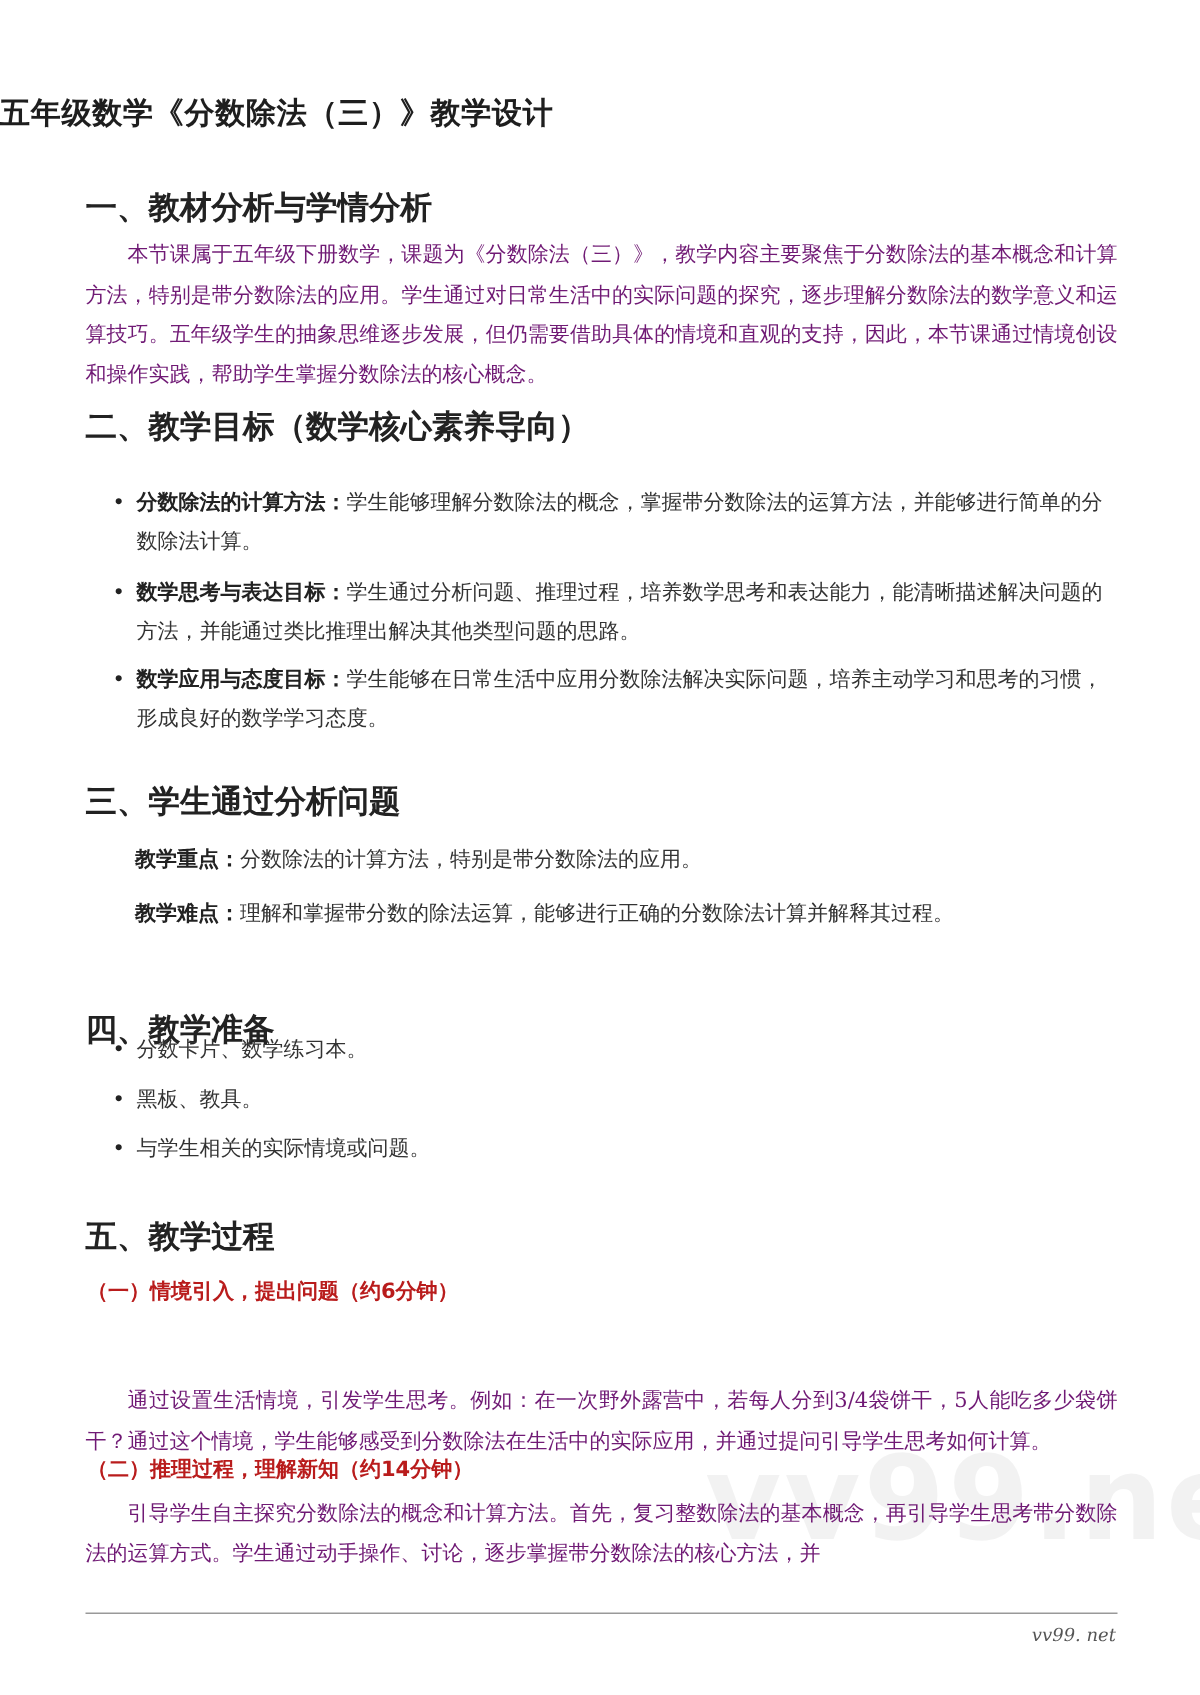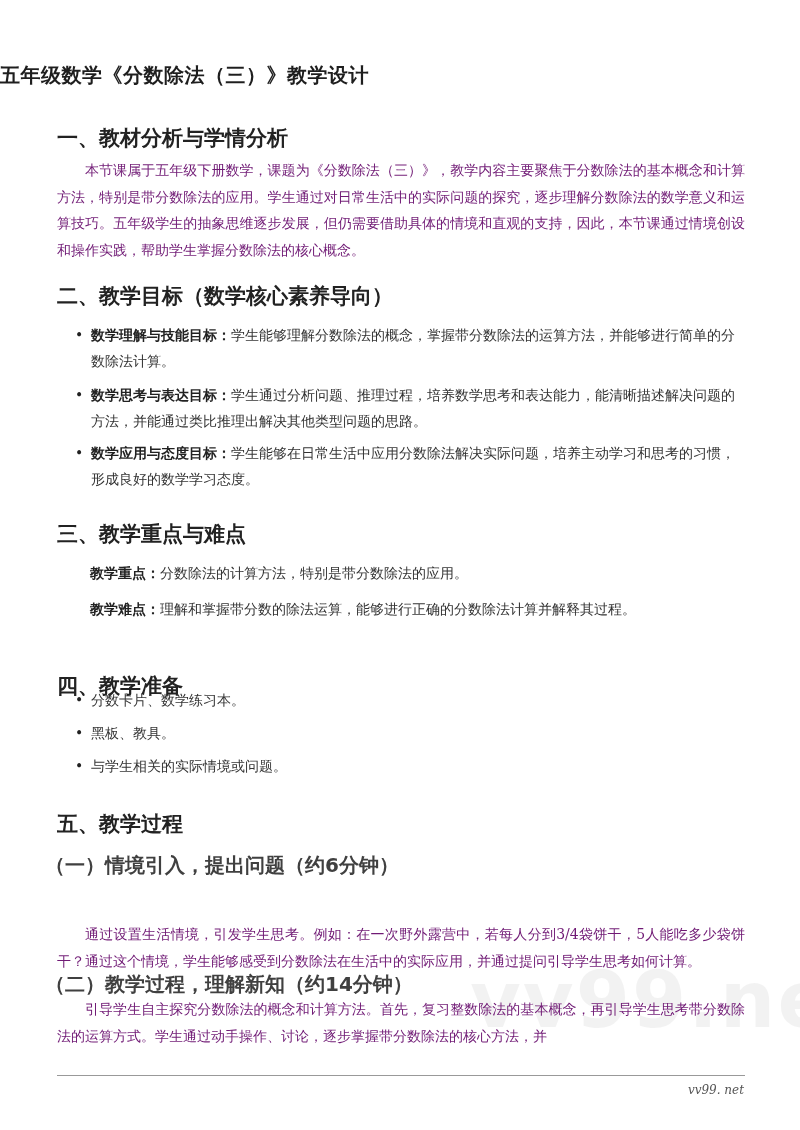--- a/index.html
+++ b/index.html
@@ -13,23 +13,23 @@
       position: absolute; top: 62px; left: 0; width: 800px; 
       font-family: "DejaVu Sans", "Liberation Sans", sans-serif;
       font-size: 20px; font-weight: bold; color: #1e1e1e; letter-spacing: 0.5px;
     }
     .h1 {
       position: absolute; left: 57px;
       font-family: "DejaVu Sans", "Liberation Sans", sans-serif;
       font-size: 21px; font-weight: bold; color: #222;
     }
     .h2 {
-      position: absolute; left: 45px;
+      position: absolute; left: 58px;
       font-family: "DejaVu Sans", "Liberation Sans", sans-serif;
-      font-size: 20px; font-weight: bold; color: #404040;
+      font-size: 14px; font-weight: bold; color: #b91c1c;
     }
     .para {
       position: absolute; left: 57px; width: 688px;
       font-size: 14px; line-height: 26.5px; color: #701a75;
       text-indent: 28px; text-align: justify;
     }
     .bullet {
       position: absolute; left: 75px; width: 672px;
       font-size: 14px; line-height: 26px; color: #333;
       padding-left: 16px; box-sizing: border-box;
@@ -66,35 +66,35 @@
 
 <div class="page">
 
   <div class="watermark">vv99.net</div>
 
   <div class="title">五年级数学《分数除法（三）》教学设计</div>
 
   <div class="h1" style="top:124px">一、教材分析与学情分析</div>
   <div class="para" style="top:157px">本节课属于五年级下册数学，课题为《分数除法（三）》，教学内容主要聚焦于分数除法的基本概念和计算方法，特别是带分数除法的应用。学生通过对日常生活中的实际问题的探究，逐步理解分数除法的数学意义和运算技巧。五年级学生的抽象思维逐步发展，但仍需要借助具体的情境和直观的支持，因此，本节课通过情境创设和操作实践，帮助学生掌握分数除法的核心概念。</div>
 
-  <div class="h1" style="top:282px">二、教学目标（数学核心素养导向）</div>
+  <div class="h1" style="top:270px">二、教学目标（数学核心素养导向）</div>
   <div class="bullet" style="top:322px">
     <span class="dot">•</span>
-    <b>数学理解与技能目标：</b><span>学生能够理解分数除法的概念，掌握带分数除法的运算方法，并能够进行简单的分数除法计算。</span>
+    <b>分数除法的计算方法：</b><span>学生能够理解分数除法的概念，掌握带分数除法的运算方法，并能够进行简单的分数除法计算。</span>
   </div>
   <div class="bullet" style="top:382px">
     <span class="dot">•</span>
     <b>数学思考与表达目标：</b><span>学生通过分析问题、推理过程，培养数学思考和表达能力，能清晰描述解决问题的方法，并能通过类比推理出解决其他类型问题的思路。</span>
   </div>
   <div class="bullet" style="top:440px">
     <span class="dot">•</span>
     <b>数学应用与态度目标：</b><span>学生能够在日常生活中应用分数除法解决实际问题，培养主动学习和思考的习惯，形成良好的数学学习态度。</span>
   </div>
 
-  <div class="h1" style="top:520px">三、教学重点与难点</div>
+  <div class="h1" style="top:520px">三、学生通过分析问题</div>
   <div class="kv" style="top:596px">
     <b>教学难点：</b><span>理解和掌握带分数的除法运算，能够进行正确的分数除法计算并解释其过程。</span>
   </div>
   <div class="kv" style="top:560px">
     <b>教学重点：</b><span>分数除法的计算方法，特别是带分数除法的应用。</span>
   </div>
 
   <div class="h1" style="top:672px">四、教学准备</div>
   <div class="bullet" style="top:687px">
     <span class="dot">•</span>
@@ -105,18 +105,18 @@
     <span>黑板、教具。</span>
   </div>
   <div class="bullet" style="top:753px">
     <span class="dot">•</span>
     <span>与学生相关的实际情境或问题。</span>
   </div>
 
   <div class="h1" style="top:810px">五、教学过程</div>
   <div class="h2" style="top:852px">（一）情境引入，提出问题（约6分钟）</div>
   <div class="para" style="top:921px">通过设置生活情境，引发学生思考。例如：在一次野外露营中，若每人分到3/4袋饼干，5人能吃多少袋饼干？通过这个情境，学生能够感受到分数除法在生活中的实际应用，并通过提问引导学生思考如何计算。</div>
-  <div class="h2" style="top:971px">（二）教学过程，理解新知（约14分钟）</div>
+  <div class="h2" style="top:971px">（二）推理过程，理解新知（约14分钟）</div>
   <div class="para" style="top:996px">引导学生自主探究分数除法的概念和计算方法。首先，复习整数除法的基本概念，再引导学生思考带分数除法的运算方式。学生通过动手操作、讨论，逐步掌握带分数除法的核心方法，并</div>
 
   <div class="footer-rule"></div>
   <div class="footer-text">vv99. net</div>
 </div>
 
 </body></html>

